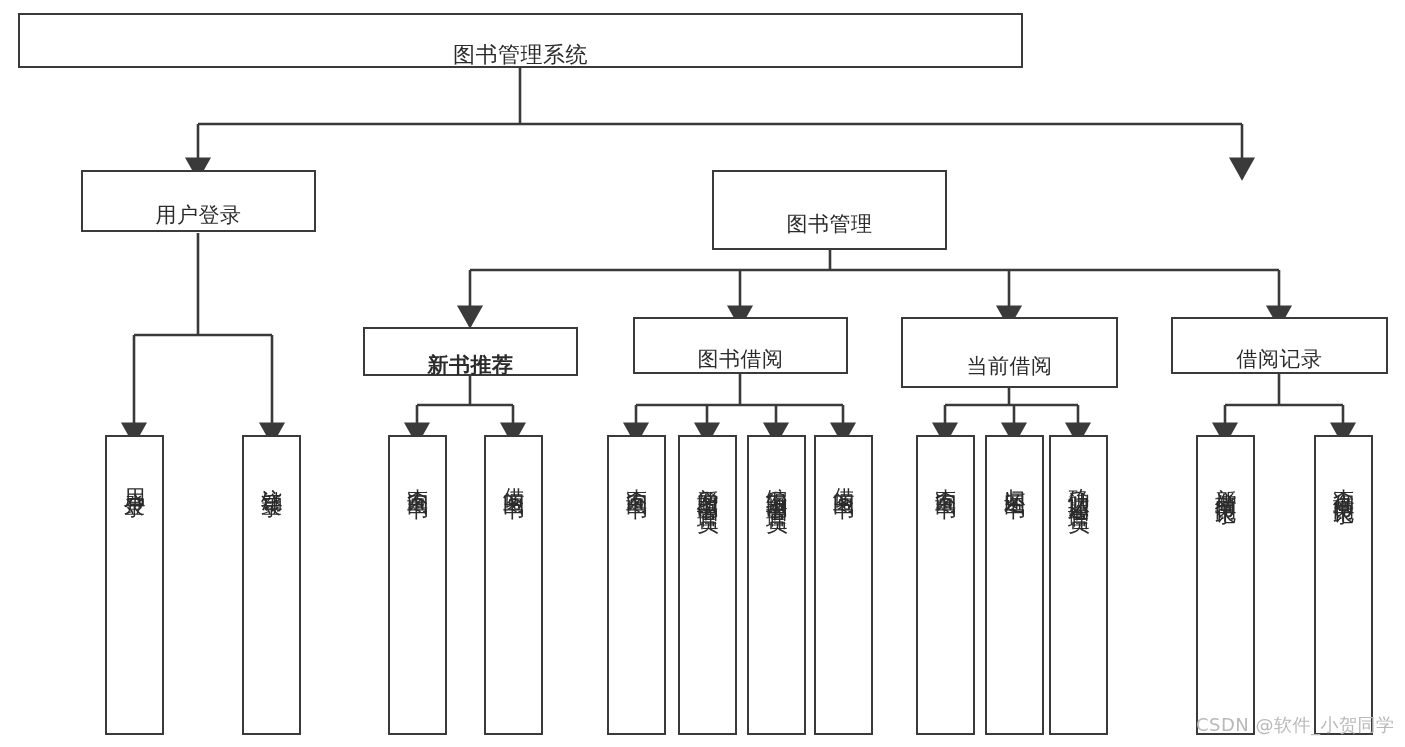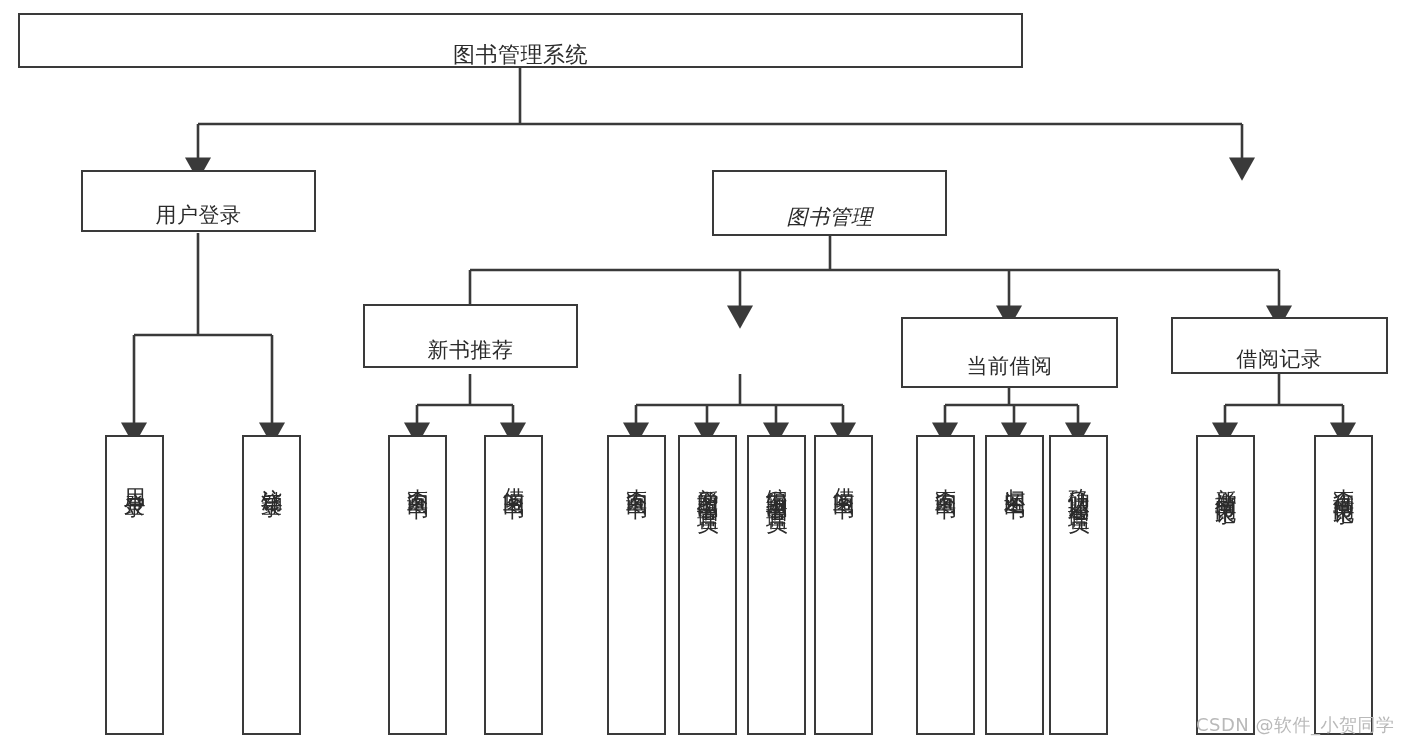--- a/index.html
+++ b/index.html
@@ -127,26 +127,29 @@
     </g>
   </svg>
 
   <div class="node horizontal root" style="left:18px; top:13px; width:1005px; height:55px;">
     <span class="label">图书管理系统</span>
   </div>
 
   <div class="node horizontal" style="left:81px; top:170px; width:235px; height:62px;">
     <span class="label">用户登录</span>
   </div>
-  <div class="node horizontal" style="left:712px; top:170px; width:235px; height:66px;font-style:italic;">
+  <div class="node horizontal" style="left:712px; top:170px; width:235px; height:80px;">
     <span class="label">图书管理</span>
   </div>
 
-  <div class="node horizontal" style="left:363px; top:304px; width:215px; height:64px;">
+  <div class="node horizontal" style="left:363px; top:327px; width:215px; height:49px;font-weight:bold;">
     <span class="label">新书推荐</span>
+  </div>
+  <div class="node horizontal" style="left:633px; top:317px; width:215px; height:57px;">
+    <span class="label">图书借阅</span>
   </div>
   <div class="node horizontal" style="left:901px; top:317px; width:217px; height:71px;">
     <span class="label">当前借阅</span>
   </div>
   <div class="node horizontal" style="left:1171px; top:317px; width:217px; height:57px;">
     <span class="label">借阅记录</span>
   </div>
 
   <div class="node vertical" style="left:105px; top:435px; width:59px; height:300px;">
     <span class="label">用户登录</span>

